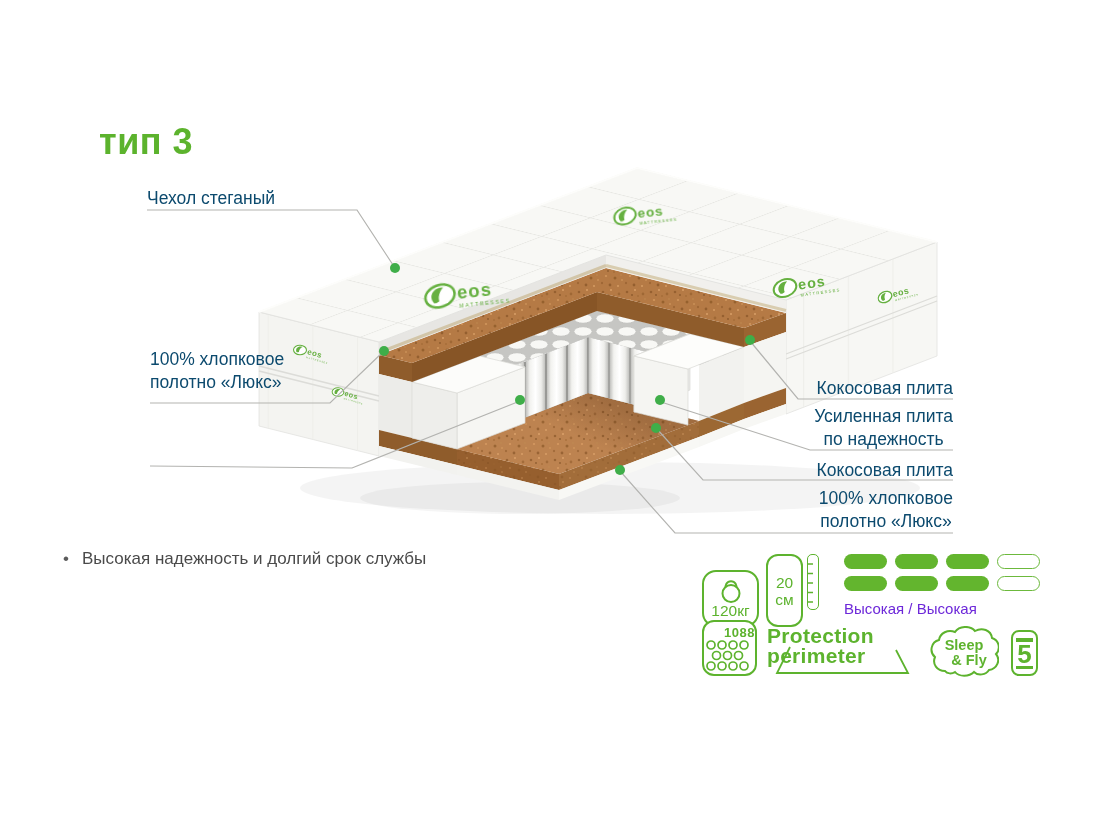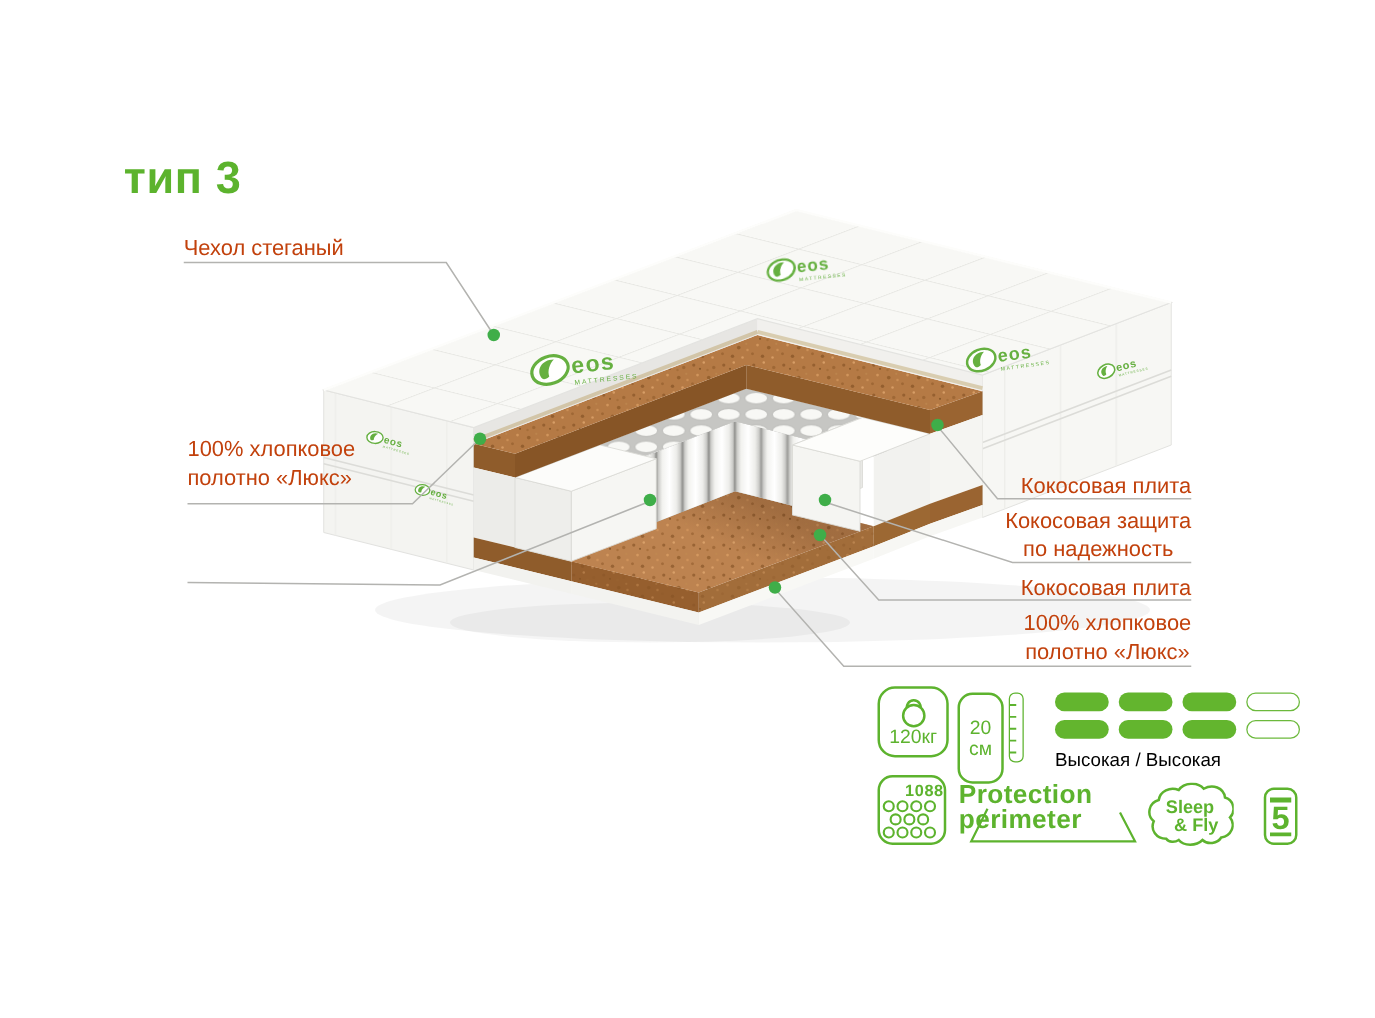--- a/index.html
+++ b/index.html
@@ -6,21 +6,21 @@
   html,body { background:#fff; }
   body { width:1100px; height:814px; overflow:hidden;
          font-family:"Liberation Sans", sans-serif; }
   .stage { position:relative; width:1100px; height:814px; background:#fff; }
 
   .art { position:absolute; left:0; top:0; width:1100px; height:814px; }
 
   .page-title { position:absolute; left:99px; top:121px; font-size:36px;
                 font-weight:bold; color:#5cb32d; letter-spacing:.5px; }
 
-  .lbl { position:absolute; font-size:17.5px; color:#c2410c; line-height:23px;
+  .lbl { position:absolute; font-size:17.5px; color:#0c4a6e; line-height:23px;
          white-space:nowrap; }
   .lbl.right { text-align:center; }
   #lbl-cover        { left:147px; top:187px; }
   #lbl-cotton-left  { left:150px; top:348px; }
   #lbl-springs      { left:150px; top:421px; }
   #lbl-coco-top     { right:147px; top:377px; }
   #lbl-perimeter    { right:147px; top:405px; }
   #lbl-coco-bottom  { right:147px; top:459px; }
   #lbl-cotton-right { right:147px; top:487px; }
 
@@ -30,50 +30,50 @@
                  line-height:25px; color:#4a4a4a; }
   .features li + li { margin-top:2px; }
   .features li::before { content:"•"; position:absolute; left:3px; top:0;
                          color:#5b5b5b; }
 
   
   .specs { position:absolute; left:690px; top:545px; width:380px; height:155px; }
   .specs .box { position:absolute; border:2px solid #5db32e; background:#fff; }
   .g { color:#5db32e; }
 
-  #box-weight { left:12px; top:4px;  width:57px; height:57px; border-radius:14px;
+  #box-weight { left:12px; top:25px;  width:57px; height:57px; border-radius:14px;
                 display:flex; flex-direction:column; align-items:center;
                 justify-content:flex-end; padding-bottom:5px; }
   #box-weight .val { font-size:15.5px; font-weight:500; }
   #box-weight svg  { position:absolute; top:6px; left:50%; margin-left:-15px; }
 
   #box-height { left:76px; top:9px; width:37px; height:73px; border-radius:12px;
                 display:flex; flex-direction:column; align-items:center;
                 justify-content:center; line-height:17px; font-size:15.5px;
                 font-weight:500; }
   #ruler { left:117px; top:9px; width:12px; height:56px; border-radius:5px;
            border-width:1.6px; }
 
   .fbar { position:absolute; width:43px; height:15px; border-radius:7.5px; }
   .fbar.filled { background:#63b52e; }
   .fbar.empty  { border:1.6px solid #6cb93c; background:#fff; }
   .firm-label { position:absolute; left:154px; top:55px; font-size:15px;
-                color:#000000; white-space:nowrap; }
+                color:#6d28d9; white-space:nowrap; }
 
   #box-springs { left:12px; top:75px; width:55px; height:56px; border-radius:12px;
                  text-align:right; }
   #box-springs .cnt { font-size:13px; font-weight:600; margin-top:3px;
                       letter-spacing:.5px; }
 
   .protection { position:absolute; left:77px; top:81px; width:150px;
                 color:#5db32e; font-weight:bold;
                 line-height:20px; font-size:21px; letter-spacing:.3px; }
   .trap { position:absolute; left:77px; top:82px; width:150px; height:55px; }
 
-  .cloud-wrap { position:absolute; left:227px; top:81px; width:70px; height:52px; }
+  .cloud-wrap { position:absolute; left:239px; top:81px; width:70px; height:52px; }
 
   #box-warranty { left:321px; top:85px; width:27px; height:46px; border-radius:8px;
                   display:flex; flex-direction:column; align-items:center;
                   justify-content:center; }
   #box-warranty .bar { width:17px; background:#5db32e; }
   #box-warranty .num { font-size:26px; font-weight:800; line-height:24px; }
 </style>
 </head>
 <body>
 
@@ -250,32 +250,33 @@
     <div>Чехол стеганый</div>
   </div>
   <div class="lbl" id="lbl-cotton-left">
     <div>100% хлопковое</div>
     <div>полотно «Люкс»</div>
   </div>
   <div class="lbl right" id="lbl-coco-top">
     <div>Кокосовая плита</div>
   </div>
   <div class="lbl right" id="lbl-perimeter">
-    <div>Кокосовая защита</div>
+    <div>Усиленная плита</div>
     <div>по надежность</div>
   </div>
   <div class="lbl right" id="lbl-coco-bottom">
     <div>Кокосовая плита</div>
   </div>
   <div class="lbl right" id="lbl-cotton-right">
     <div>100% хлопковое</div>
     <div>полотно «Люкс»</div>
   </div>
 
   <ul class="features">
+    <li>Высокая надежность и долгий срок службы</li>
   </ul>
 
   <div class="specs">
 
     <div class="box" id="box-weight">
       <svg width="30" height="26" viewBox="0 0 30 26">
         <path d="M10,11 A5.5,5.5 0 1 1 20,11" fill="none" stroke="#5db32e" stroke-width="2"></path>
         <circle cx="15" cy="15.5" r="8.5" fill="#fff" stroke="#5db32e" stroke-width="2"></circle>
       </svg>
       <div class="val g">120кг</div>

